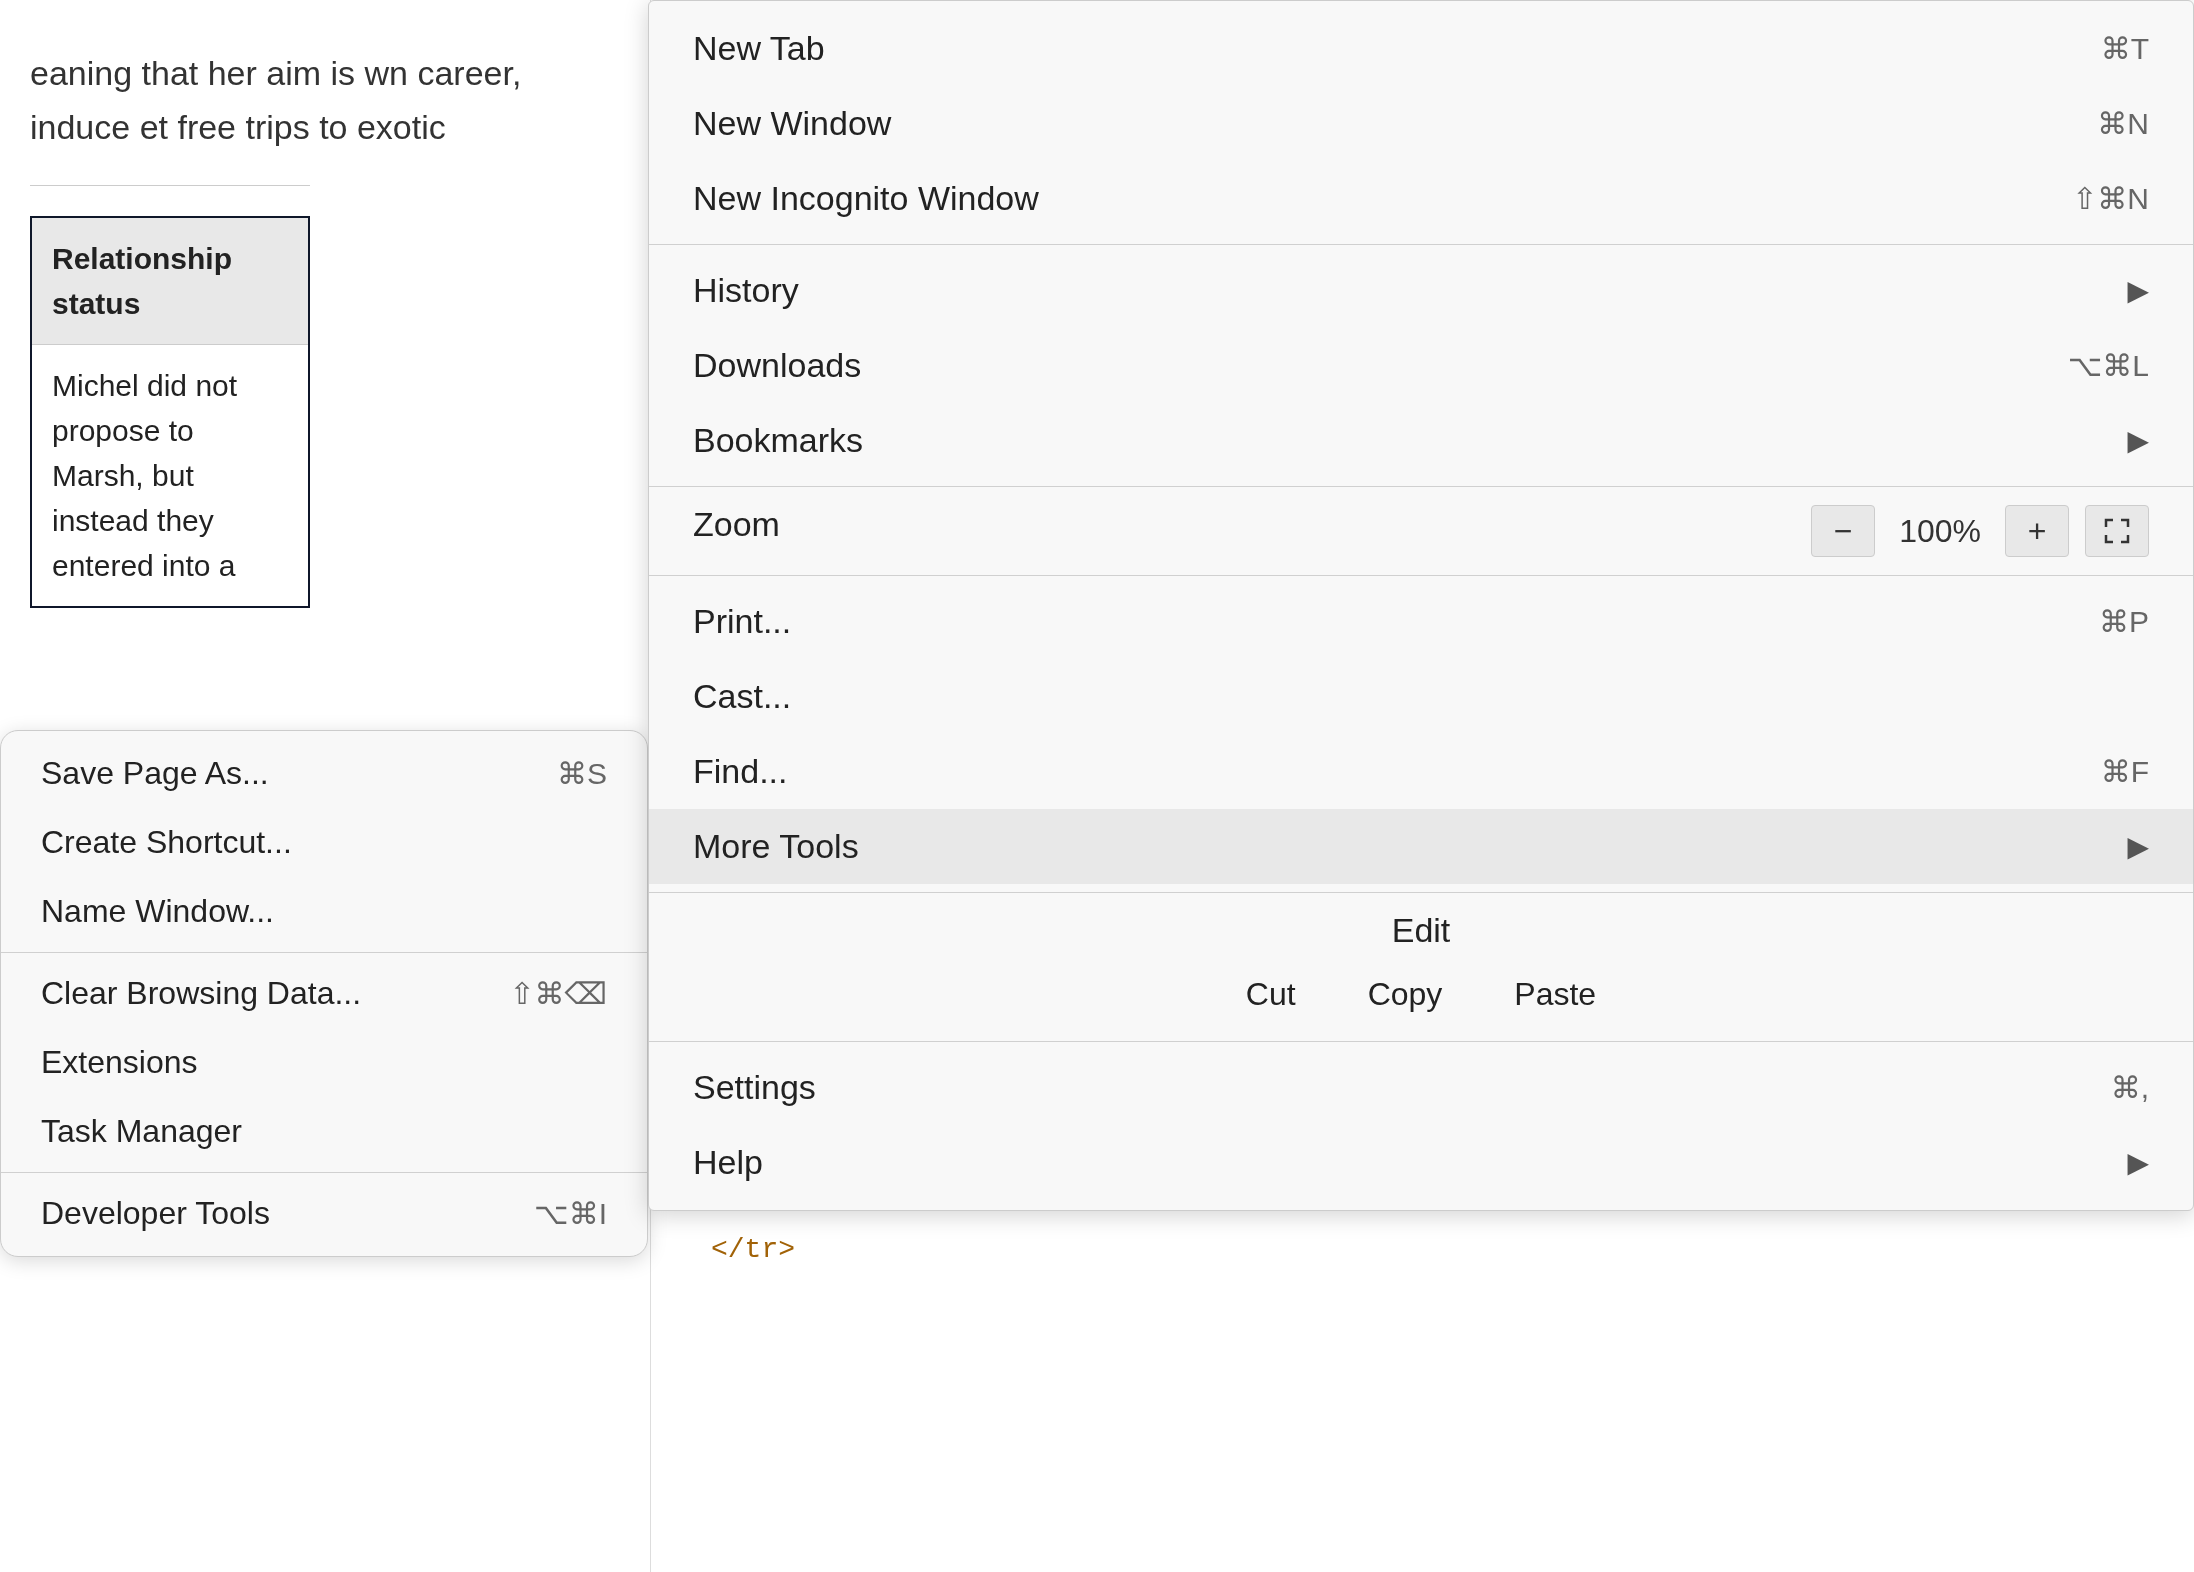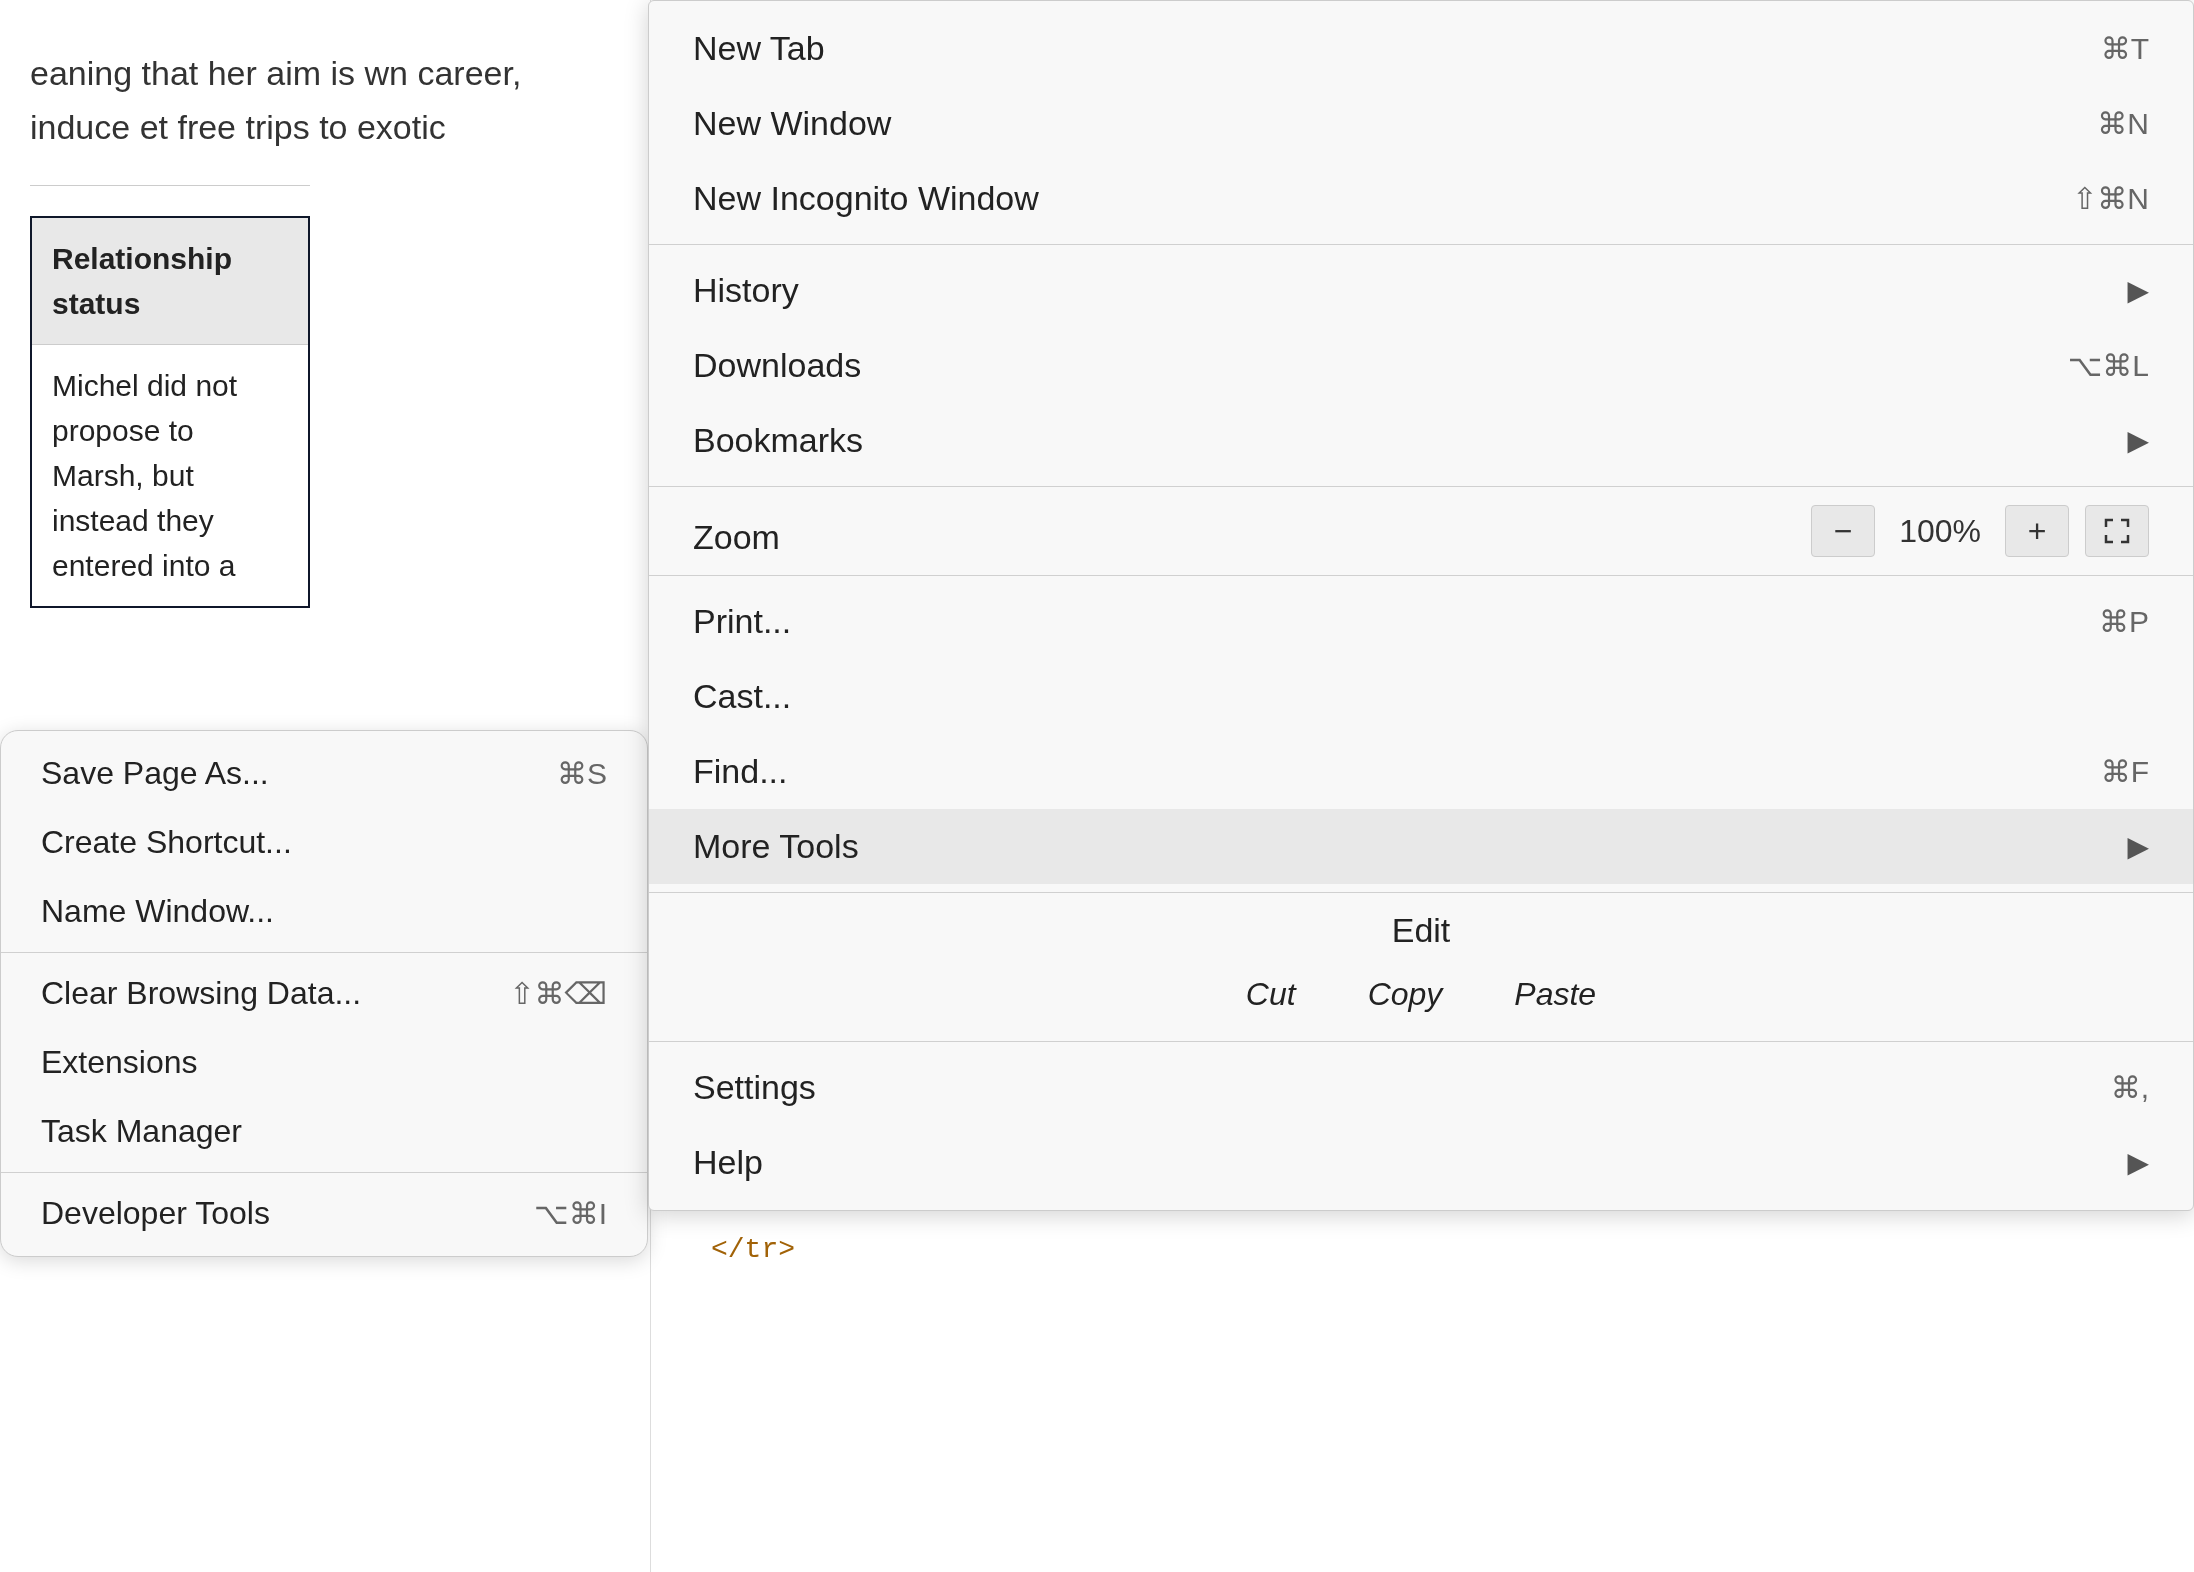--- a/index.html
+++ b/index.html
@@ -187,21 +187,21 @@
     }
 
     .menu-item .arrow {
       color: #555;
       font-size: 28px;
     }
 
     
     .zoom-row {
       display: flex;
-      align-items: flex-end;
+      align-items: flex-start;
       padding: 10px 44px;
       gap: 0;
       min-height: 72px;
     }
 
     .zoom-label {
       font-size: 34px;
       color: #222;
       flex: 1;
     }
@@ -259,21 +259,20 @@
 
     .edit-label {
       font-size: 34px;
       color: #222;
       flex: 1;
     }
 
     .edit-buttons {
       display: flex;
       gap: 0;
-      font-style: italic;
     }
 
     .edit-btn {
       padding: 10px 36px;
       font-size: 32px;
       color: #222;
       cursor: pointer;
       border-radius: 4px;
     }
   </style>

